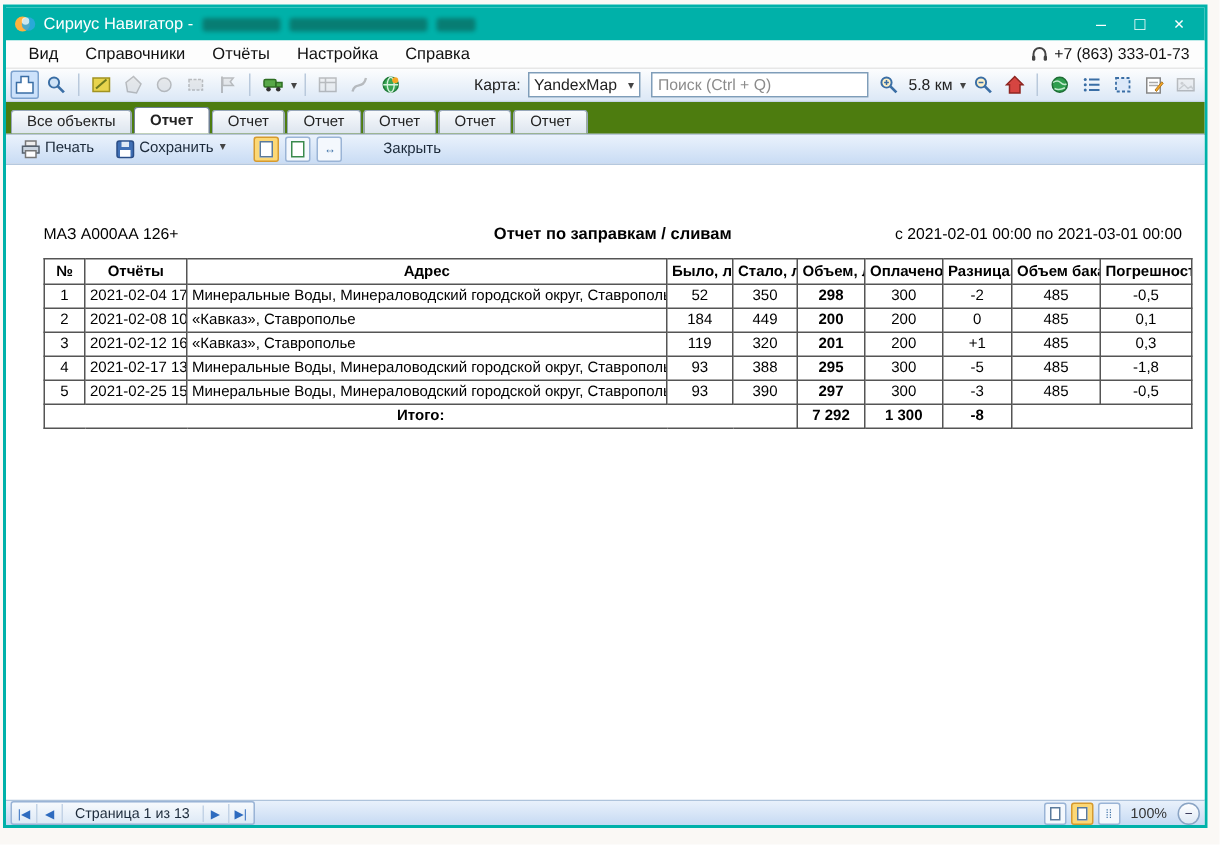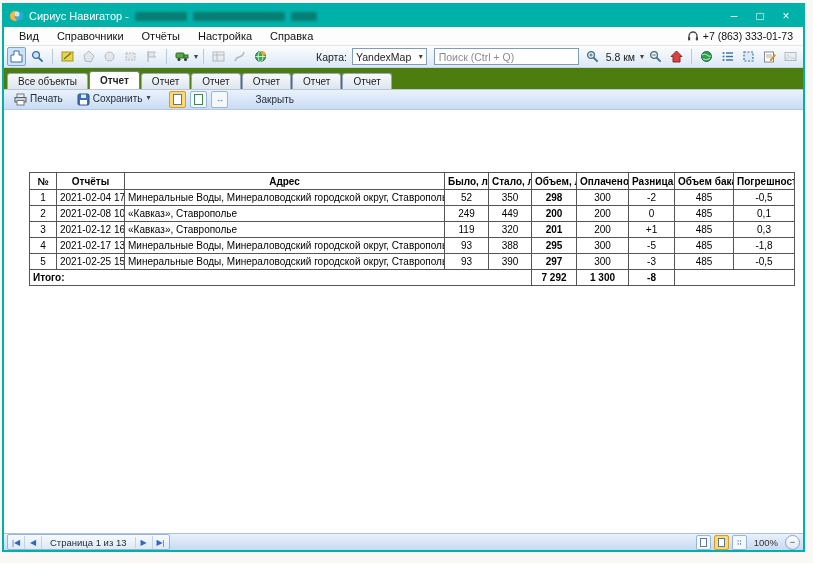--- a/index.html
+++ b/index.html
@@ -49,21 +49,21 @@
   .report{flex:1;background:#fff;position:relative;overflow:hidden;color:#000;}
   .rep-head{position:absolute;top:40px;left:25px;right:15px;display:flex;align-items:baseline;font-size:11px;}
   .veh{width:230px;font-size:10.5px;}
   .rep-title{flex:1;text-align:center;font-weight:bold;font-size:11px;}
   .period{width:230px;text-align:right;font-size:10.5px;}
   table.rep{position:absolute;top:62px;left:25px;border-collapse:collapse;table-layout:fixed;width:765px;font-size:10px;}
   table.rep th,table.rep td{border:1px solid #555;padding:0 3px;height:16px;overflow:hidden;white-space:nowrap;box-sizing:border-box;}
   table.rep th{font-weight:bold;text-align:center;height:17px;}
   td.c{text-align:center;}
   td.l{text-align:left;}
-  td.r{text-align:left;}
+  td.r{text-align:center;}
   .b{font-weight:bold;}
 
   
   .statusbar{height:16px;background:linear-gradient(#e9f1fb,#c6daf3);border-top:1px solid #aec3db;display:flex;align-items:center;font-size:9.5px;color:#1c2a3a;padding:0 3px;flex:0 0 auto;}
   .nav-group{display:flex;align-items:center;height:14px;border:1px solid #9ab4d6;background:linear-gradient(#f7fafd,#dde9f6);border-radius:2px;}
   .nav-btn{width:16px;height:13px;display:flex;align-items:center;justify-content:center;color:#2e6bbf;font-size:8px;border-right:1px solid #c3d3e6;cursor:default;}
   .page-label{padding:0 8px;border-right:1px solid #c3d3e6;white-space:nowrap;}
   .sb-right{margin-left:auto;display:flex;align-items:center;gap:3px;}
   .zoom-pct{margin:0 4px;color:#333;text-align:center;}
   .zoom-out{width:13px;height:13px;border-radius:50%;border:1px solid #8aa4c4;background:linear-gradient(#fff,#dce7f4);display:flex;align-items:center;justify-content:center;font-size:9px;color:#335;}
@@ -279,20 +279,25 @@
     <span class="sq-btn">
         <span class="sq-arrows">↔</span>
       </span>
     <span style="width:14px"></span>
     <span class="rt-btn">
       <span>Закрыть</span>
     </span>
   </div>
 
   <div class="report">
+    <div class="rep-head">
+      <span class="veh">МАЗ А000АА  126+</span>
+      <span class="rep-title">Отчет по заправкам / сливам</span>
+      <span class="period">с 2021-02-01 00:00 по 2021-03-01 00:00</span>
+    </div>
     <table class="rep">
       <colgroup>
         <col style="width:27px">
           <col style="width:68px">
           <col style="width:320px">
           <col style="width:44px">
           <col style="width:43px">
         <col style="width:45px">
           <col style="width:52px">
           <col style="width:46px">
@@ -323,21 +328,21 @@
             <td class="c b">298</td>
             <td class="c">300</td>
             <td class="c">-2</td>
             <td class="c">485</td>
             <td class="c">-0,5</td>
           </tr>
           <tr>
             <td class="c">2</td>
             <td class="c">2021-02-08 10:48</td>
             <td class="l">«Кавказ», Ставрополье</td>
-            <td class="c">249</td>
+            <td class="c">184</td>
             <td class="c">449</td>
             <td class="c b">200</td>
             <td class="c">200</td>
             <td class="c">0</td>
             <td class="c">485</td>
             <td class="c">0,1</td>
           </tr>
           <tr>
             <td class="c">3</td>
             <td class="c">2021-02-12 16:57</td>

